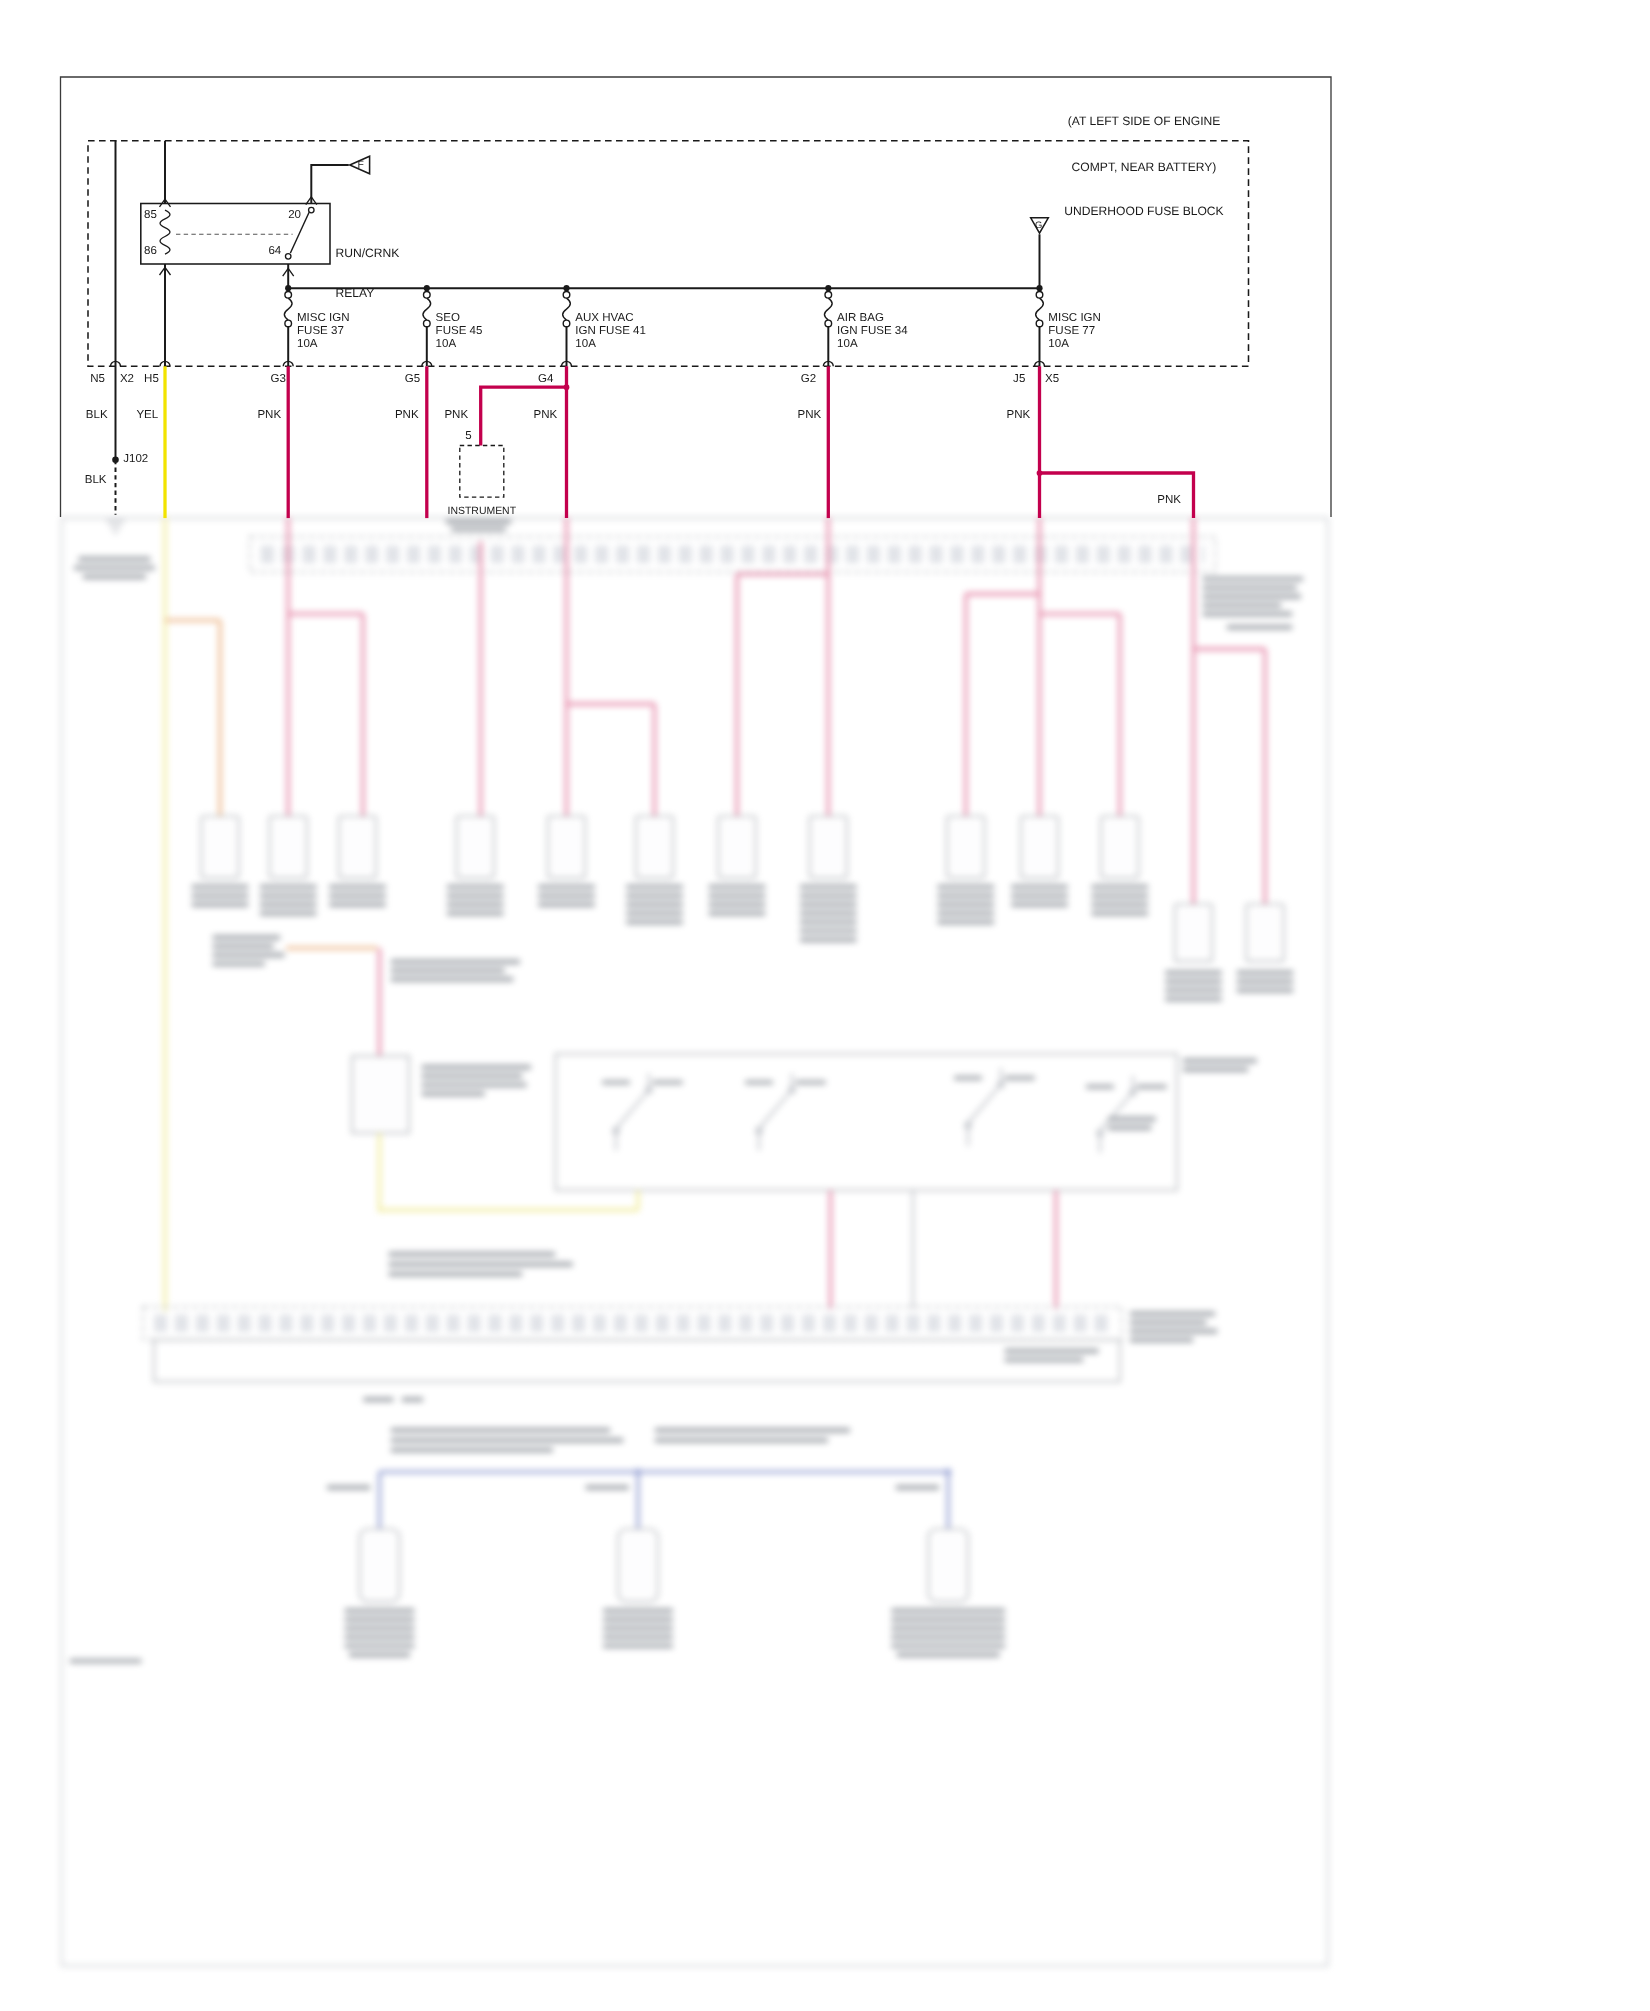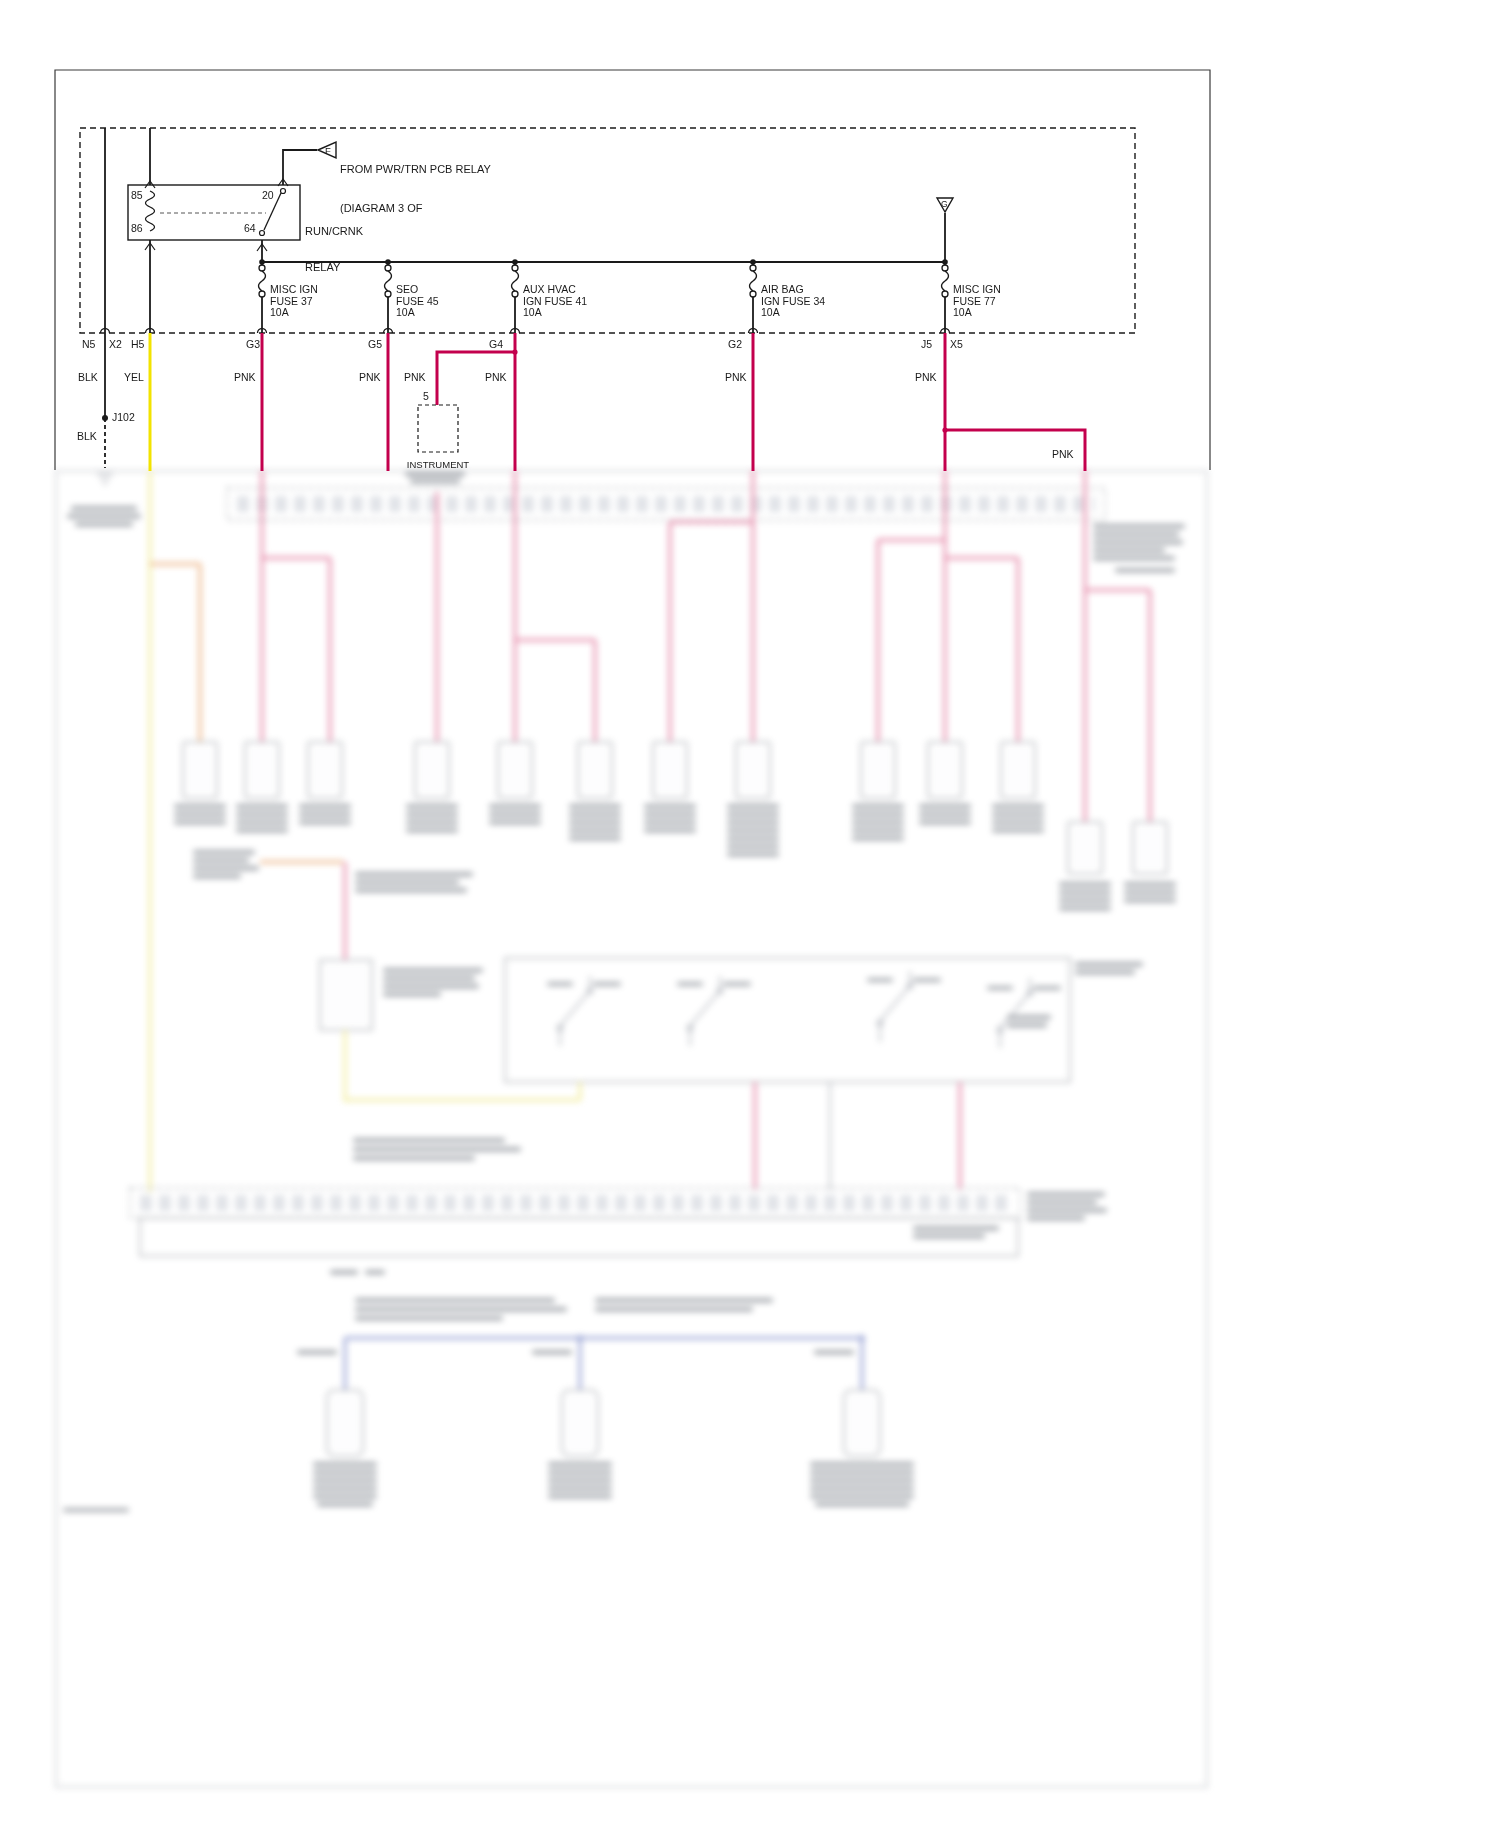--- a/index.html
+++ b/index.html
@@ -375,25 +375,26 @@
       <circle cx="515" cy="352" r="2.6" class="dotp"></circle>
       <path d="M945,430 H1085 V471" class="cw pnk"></path>
       <circle cx="945" cy="430" r="2.6" class="dotp"></circle>
     </g>
 
     <g>
       <rect x="418" y="405" width="40" height="47" class="dashsm"></rect>
     </g>
   </svg>
 
-
-  <div class="lbl" style="left:340px;top:137px;line-height:13px">
-    <div>FROM PWR/TRN PCB RELAY</div>
-    <div>(DIAGRAM 3 OF</div>
-  </div>
+  <div class="lbl ctr" style="left:940px;top:78px;width:200px;line-height:13.5px">
+    <div>(AT LEFT SIDE OF ENGINE</div>
+    <div>COMPT, NEAR BATTERY)</div>
+    <div>UNDERHOOD FUSE BLOCK</div>
+  </div>
+
   <span class="lbl s9" style="left:325px;top:145px">F</span>
 
   <span class="lbl" style="left:941px;top:199px;font-size:8.5px">G</span>
 
   <div class="lbl" style="left:305px;top:201px;line-height:12px">
     <div>RUN/CRNK</div>
     <div>RELAY</div>
   </div>
   <span class="lbl s10" style="left:131px;top:190px">85</span>
   <span class="lbl s10" style="left:131px;top:223px">86</span>

